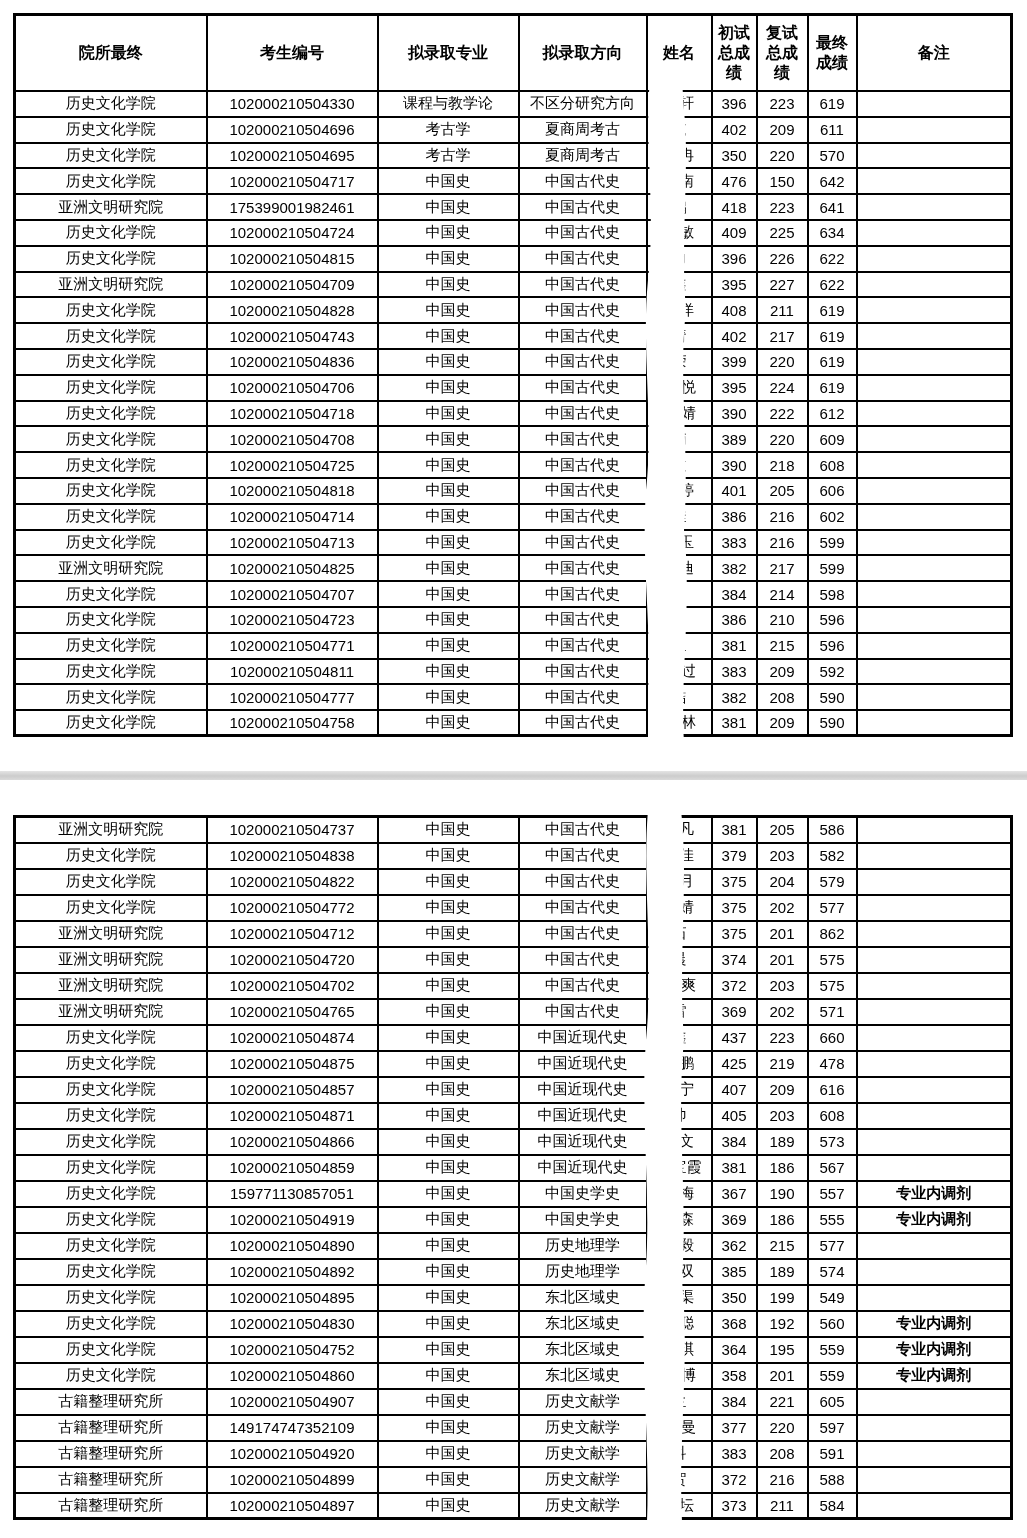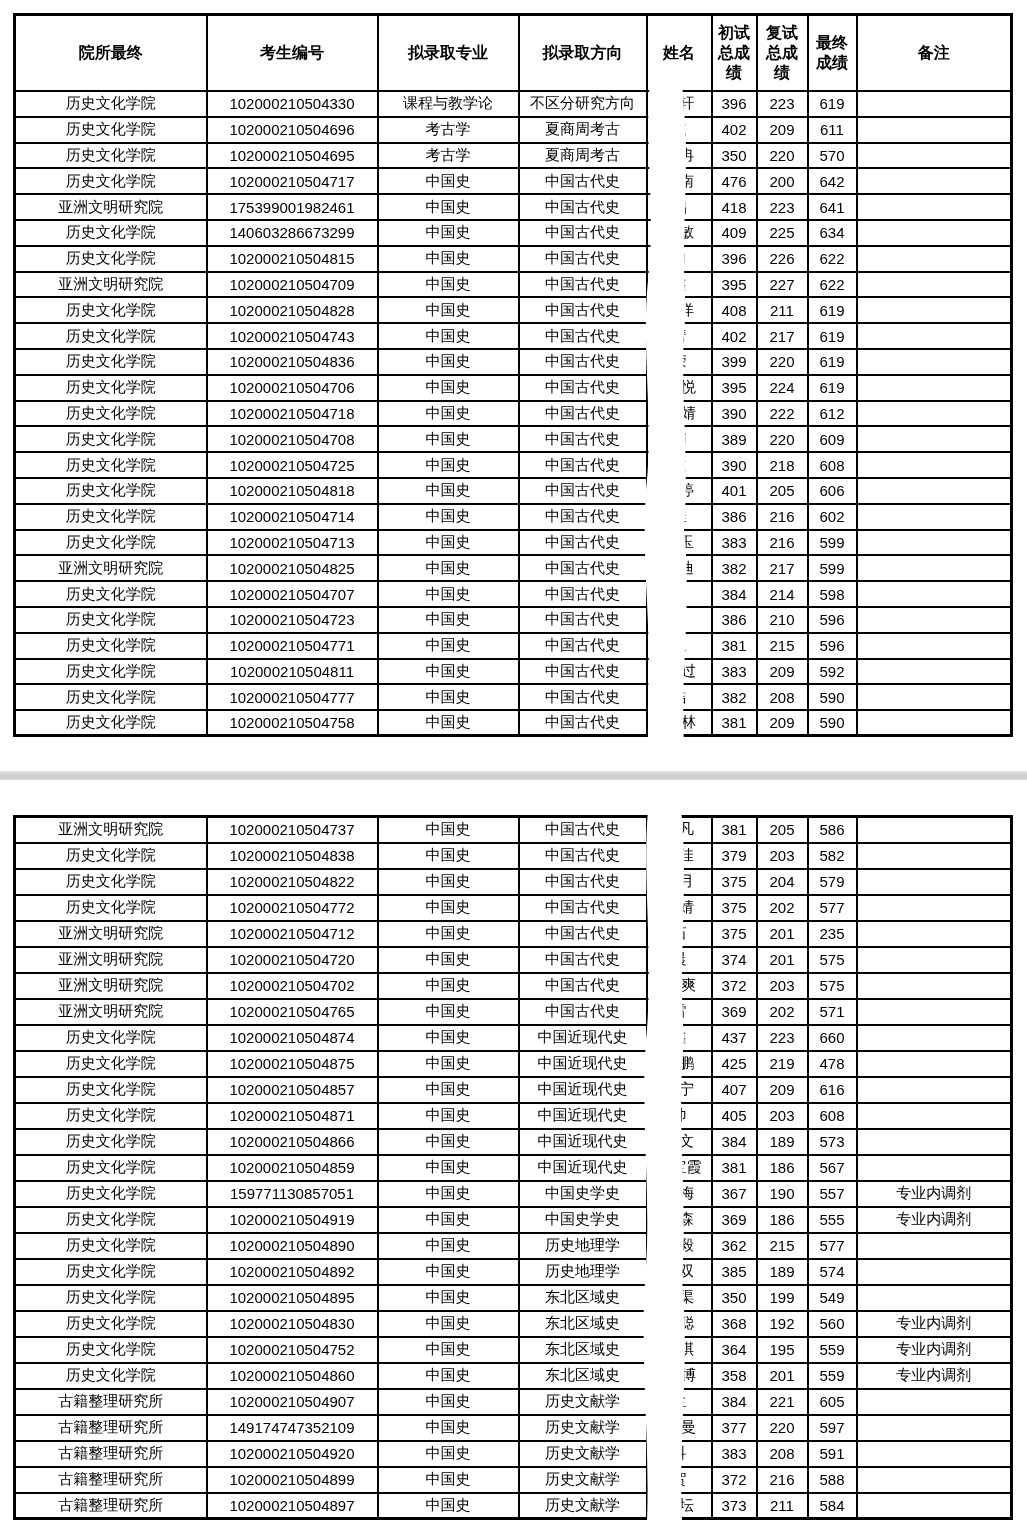--- a/index.html
+++ b/index.html
@@ -27,21 +27,21 @@
   #table-page-2 tbody tr{height:26px;}
   .col-inst{width:192px;}
   .col-id{width:171px;}
   .col-major{width:141px;}
   .col-dir{width:128px;}
   .col-name{width:65px;}
   .col-s1{width:45px;}
   .col-s2{width:51px;}
   .col-s3{width:49px;}
   .col-remark{width:155px;}
-  .remark-cell{font-size:14px;}
+  .remark-cell{font-size:14px;font-weight:bold;}
   .page-divider{
     position:absolute;left:0;top:771px;width:1027px;height:9px;
     background:linear-gradient(180deg,#e4e4e4 0%,#cccccc 55%,#dadada 100%);
   }
   .redaction{position:absolute;z-index:5;pointer-events:none;}
   #redaction-1{left:636px;top:80px;}
   #redaction-2{left:636px;top:810px;}
 </style>
 </head>
 <body>
@@ -105,38 +105,38 @@
         <td>570</td>
         <td class="remark-cell"></td>
       </tr>
       <tr>
         <td>历史文化学院</td>
         <td>102000210504717</td>
         <td>中国史</td>
         <td>中国古代史</td>
         <td>卞南</td>
         <td>476</td>
-        <td>200</td>
+        <td>150</td>
         <td>642</td>
         <td class="remark-cell"></td>
       </tr>
       <tr>
         <td>亚洲文明研究院</td>
         <td>175399001982461</td>
         <td>中国史</td>
         <td>中国古代史</td>
         <td>鹏</td>
         <td>418</td>
         <td>223</td>
         <td>641</td>
         <td class="remark-cell"></td>
       </tr>
       <tr>
         <td>历史文化学院</td>
-        <td>140603286673299</td>
+        <td>102000210504724</td>
         <td>中国史</td>
         <td>中国古代史</td>
         <td>惠敏</td>
         <td>409</td>
         <td>225</td>
         <td>634</td>
         <td class="remark-cell"></td>
       </tr>
       <tr>
         <td>历史文化学院</td>
@@ -410,21 +410,21 @@
         <td class="remark-cell"></td>
       </tr>
       <tr>
         <td>亚洲文明研究院</td>
         <td>102000210504712</td>
         <td>中国史</td>
         <td>中国古代史</td>
         <td>茹</td>
         <td>375</td>
         <td>201</td>
-        <td>235</td>
+        <td>862</td>
         <td class="remark-cell"></td>
       </tr>
       <tr>
         <td>亚洲文明研究院</td>
         <td>102000210504720</td>
         <td>中国史</td>
         <td>中国古代史</td>
         <td>晨</td>
         <td>374</td>
         <td>201</td>

